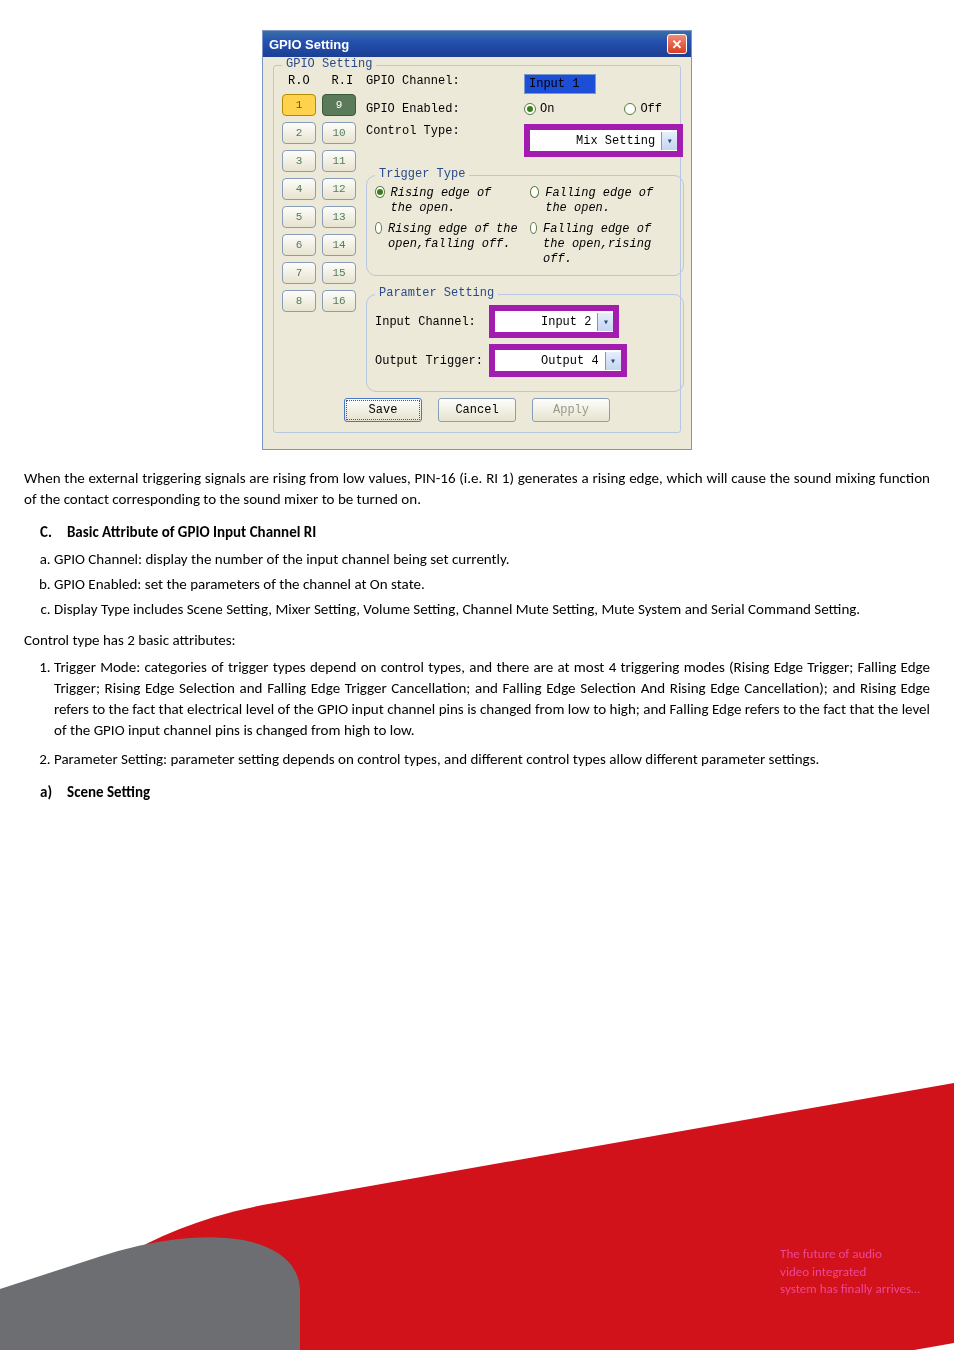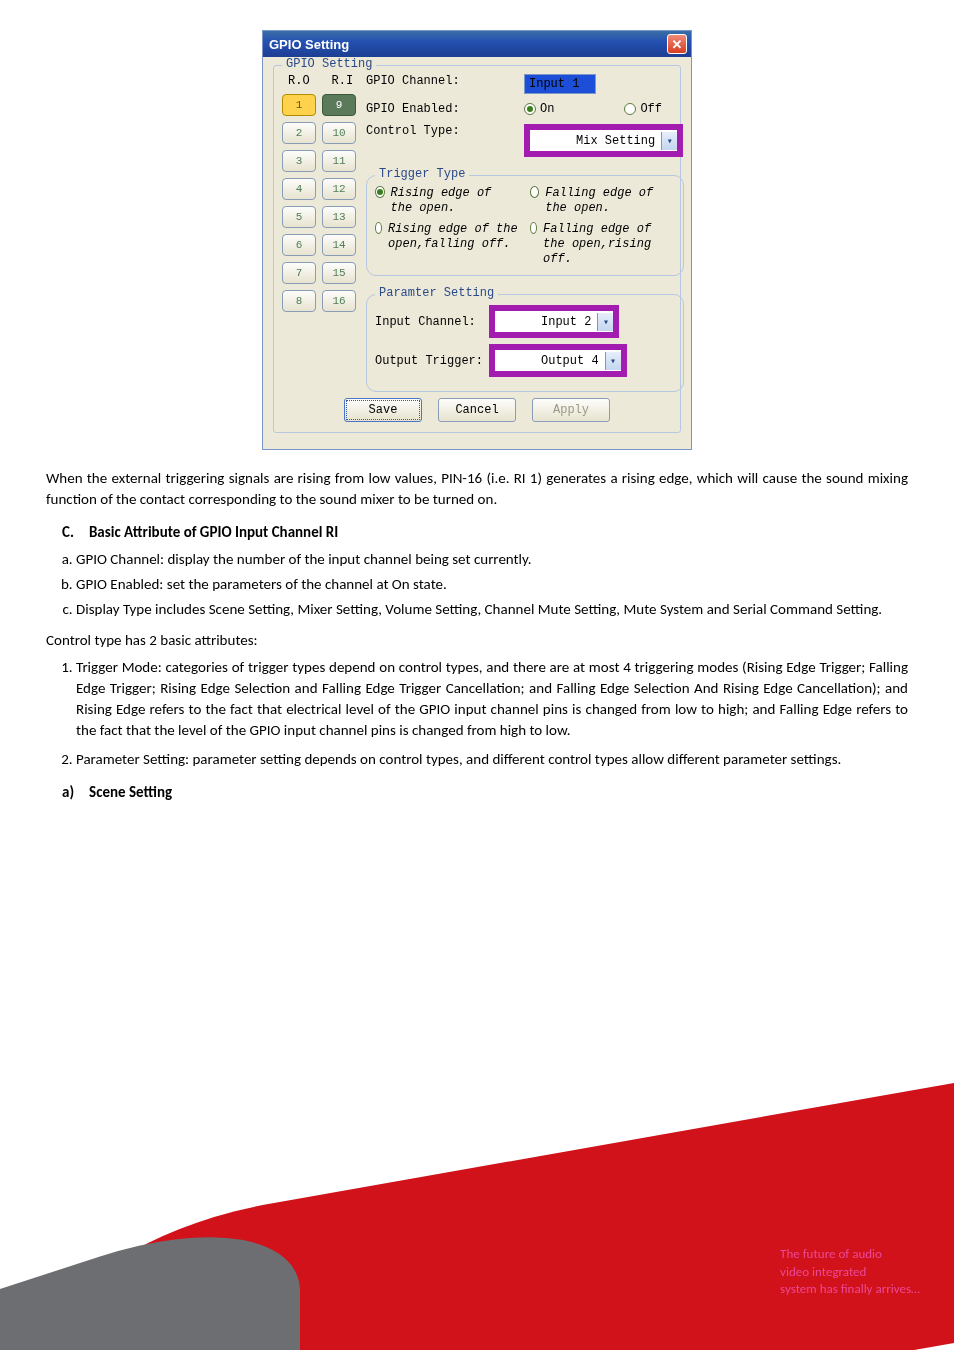--- a/index.html
+++ b/index.html
@@ -155,21 +155,21 @@
     border: 1px solid #8a9db8;
     border-radius: 3px;
     background: linear-gradient(#fdfdfb, #e7e3cf);
     display: flex; align-items: center; justify-content: center;
     font-family: "Courier New", monospace;
     font-size: 12px;
   }
   .push-btn.focused { outline: 1px dotted #3355aa; outline-offset: -3px; border-color: #4a74c5; }
   .push-btn.disabled { color: #9a9a86; }
   
-  .body-text { padding: 0 46px; font-size: 15px; line-height: 1.4; text-align: justify;}
+  .body-text { padding: 0 24px; font-size: 15px; line-height: 1.4; text-align: justify;}
   .para { margin: 0 0 10px 0; }
   .sect-title { font-weight: bold; margin: 12px 0 6px 16px; }
   .list-alpha, .list-num {
     margin: 0 0 10px 0;
     padding-left: 30px;
   }
   .list-alpha > li, .list-num > li { margin-bottom: 4px; text-align: justify; }
   .list-alpha { list-style-type: lower-alpha; }
   .list-num { list-style-type: decimal; }
   .list-num.tight > li { margin-bottom: 8px; }

